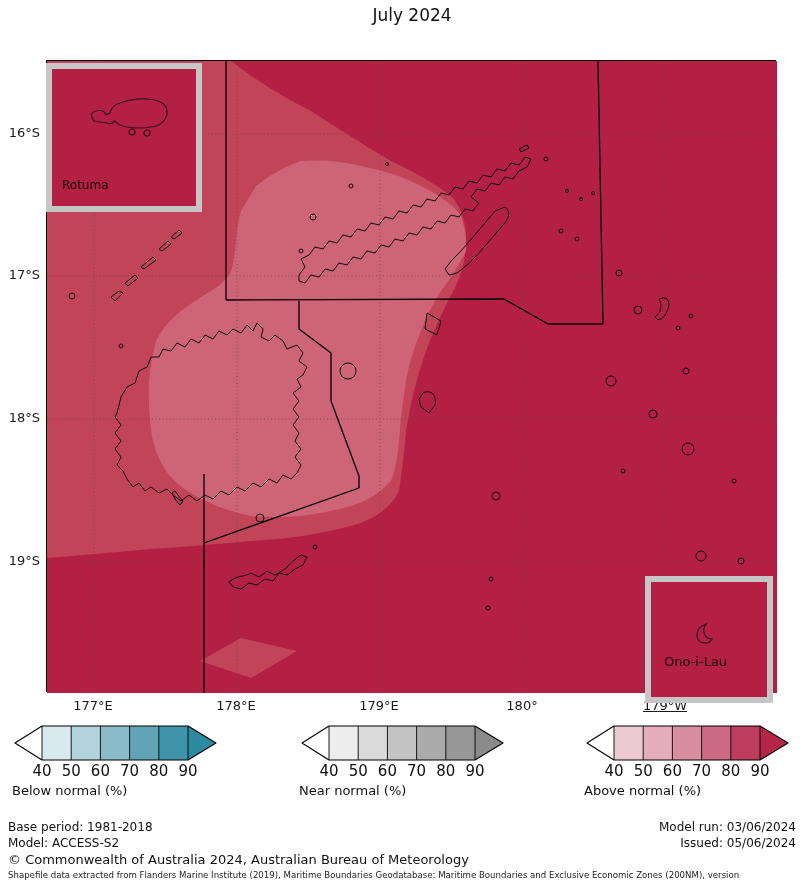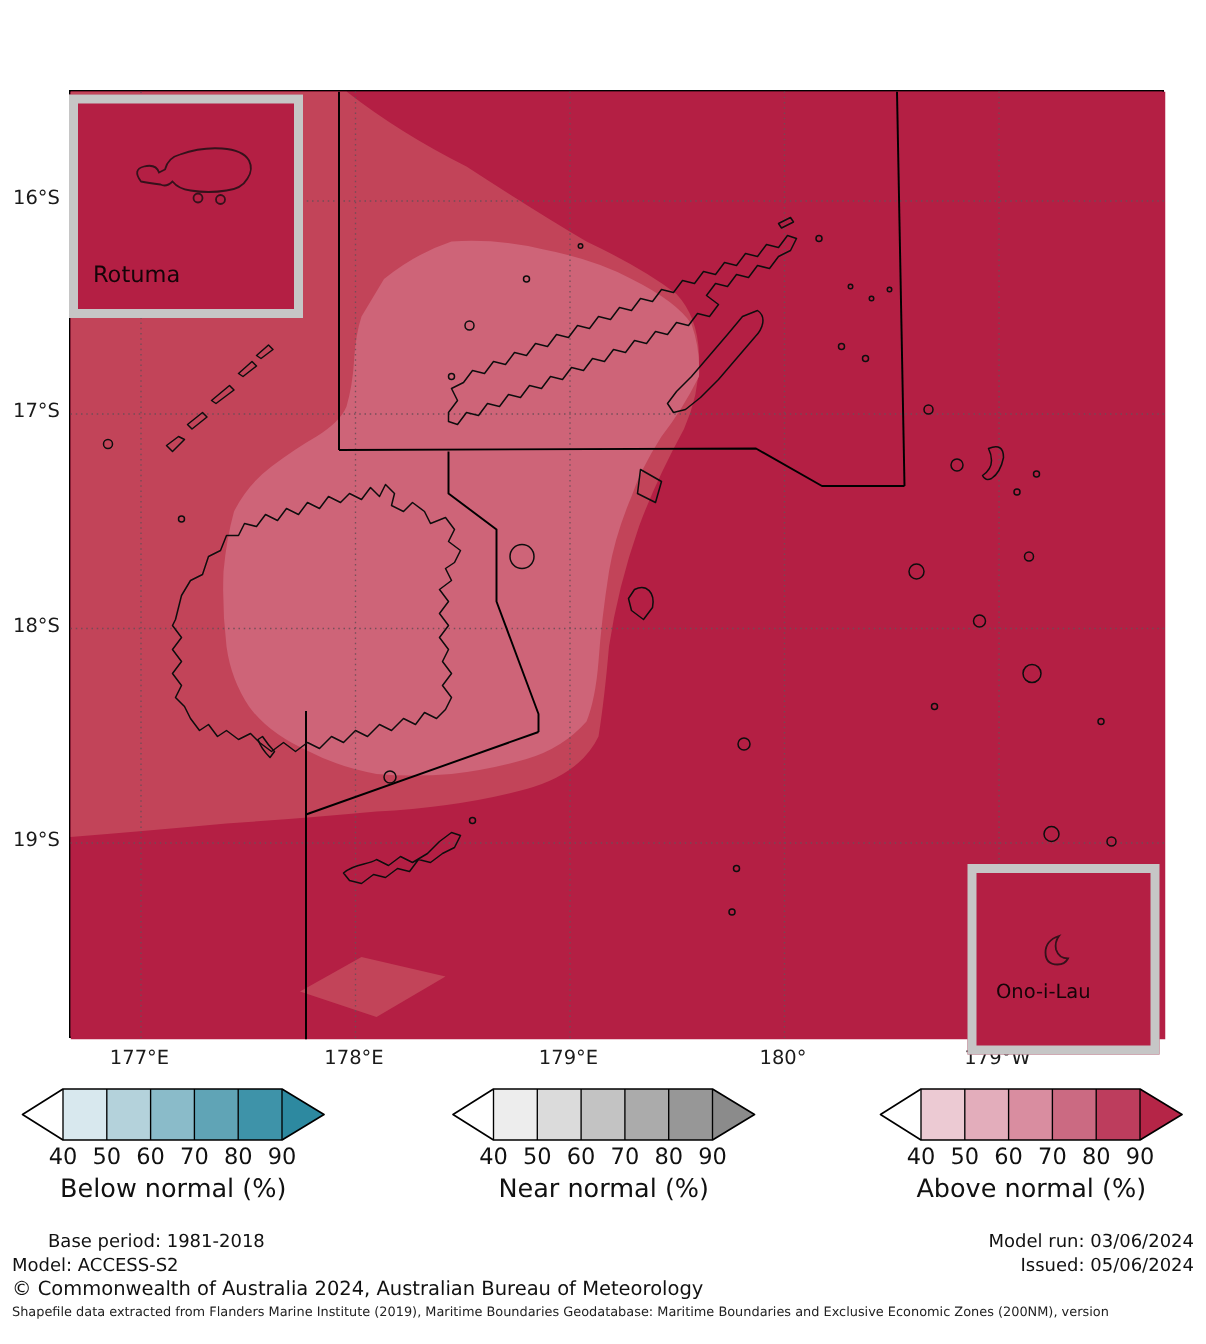--- a/index.html
+++ b/index.html
@@ -11,54 +11,55 @@
   .title{position:absolute;left:46px;top:3px;width:732px;text-align:center;
     font-size:17px;line-height:1.45;color:#111;}
   
   .map{position:absolute;left:46px;top:60px;width:730px;height:632px;
     background:#b41f44;border:1px solid #000;box-sizing:border-box;}
   .map svg.layer{position:absolute;left:0;top:0;}
   .inset{position:absolute;border:6px solid #c6c6c6;background:#b41f44;box-sizing:border-box;}
   .inset-rotuma{left:-1px;top:2px;width:156px;height:149px;}
   .inset-ono{left:598px;top:503px;width:128px;height:127px;margin-top:12px;}
   .inset .lbl{position:absolute;font-size:14px;color:#150408;}
-  .inset-rotuma .lbl{left:10px;bottom:14px;font-size:15px;margin-top:12px;}
+  .inset-rotuma .lbl{left:10px;bottom:14px;font-size:12px;margin-top:12px;}
   .inset-ono .lbl{left:13px;bottom:28px;font-size:13px;}
   
   .lat-label{position:absolute;left:0;width:40px;text-align:right;font-size:13px;height:18px;line-height:18px;}
   .lon-label{position:absolute;top:698px;transform:translateX(-50%);font-size:13px;white-space:nowrap;}
   
   .scale{position:absolute;top:723px;width:212px;height:88px;}
   .scale-below{left:12px;} .scale-near{left:299px;} .scale-above{left:584px;}
   .scale .tick{position:absolute;top:39px;transform:translateX(-50%);font-size:15px;color:#111;text-align:right;}
-  .scale .caption{position:absolute;top:60px;left:0;width:207px;text-align:center;font-size:17px;color:#111;}
+  .scale .caption{position:absolute;top:60px;left:0;width:207px;text-align:left;font-size:13px;color:#111;}
   
   .ft{position:absolute;font-size:12px;color:#111;white-space:nowrap;}
   .ft-right{right:8px;text-align:right;margin-left:24px;}
   .copyright{position:absolute;left:8px;top:852px;font-size:13px;color:#111;white-space:nowrap;}
   .attrib{position:absolute;left:8px;top:870px;width:792px;font-size:8.6px;line-height:1.3;color:#222;}
 </style>
 </head>
 <body>
 
 <div class="title">
+  <div>July 2024</div>
 </div>
 
 <div id="lat-labels">
     <div class="lat-label" style="top: 124px;">16°S</div>
     <div class="lat-label" style="top: 266px;">17°S</div>
     <div class="lat-label" style="top: 409px;">18°S</div>
     <div class="lat-label" style="top: 552px;">19°S</div>
   </div>
 <div id="lon-labels">
     <div class="lon-label" style="left: 93px;">177°E</div>
     <div class="lon-label" style="left: 236px;">178°E</div>
     <div class="lon-label" style="left: 379px;">179°E</div>
     <div class="lon-label" style="left: 522px;">180°</div>
-    <div class="lon-label" style="left: 665px;">179°W</div>
+    <div class="lon-label" style="left: 665px; text-decoration: underline;">179°W</div>
   </div>
 
 <div class="map">
   <svg class="layer" width="730" height="632" viewBox="0 0 730 632">
 
     <rect x="0" y="0" width="730" height="632" fill="#b41f44"></rect>
 
     <path fill="#c24459" d="M0,0 L184,0 Q220,28 264,50 Q310,80 344,100 Q382,118 404,135 Q418,150 419,175
          Q420,200 409,225 Q390,260 379,290 Q365,330 359,370 Q356,405 352,430
          Q340,455 304,465 Q260,477 204,480 Q150,485 104,488 Q50,493 0,497 Z"></path>
@@ -205,20 +206,20 @@
       <polygon points="176,3 204,20 176,37" fill="#b52547"></polygon>
       <line x1="30" y1="3" x2="30" y2="37" stroke="#000" stroke-width="0.9"></line>
       <line x1="59.2" y1="3" x2="59.2" y2="37" stroke="#000" stroke-width="0.9"></line>
       <line x1="88.4" y1="3" x2="88.4" y2="37" stroke="#000" stroke-width="0.9"></line>
       <line x1="117.6" y1="3" x2="117.6" y2="37" stroke="#000" stroke-width="0.9"></line>
       <line x1="146.8" y1="3" x2="146.8" y2="37" stroke="#000" stroke-width="0.9"></line>
       <line x1="176" y1="3" x2="176" y2="37" stroke="#000" stroke-width="0.9"></line>
       <path d="M3,20 L30,3 H176 L204,20 L176,37 H30 Z" fill="none" stroke="#000" stroke-width="1.1" stroke-linejoin="round"></path>
     </svg><span class="tick" style="left:30px">40</span><span class="tick" style="left:59.2px">50</span><span class="tick" style="left:88.4px">60</span><span class="tick" style="left:117.6px">70</span><span class="tick" style="left:146.8px">80</span><span class="tick" style="left:176px">90</span><div class="caption">Above normal (%)</div></div>
 
-<div class="ft" style="left:8px;top:820px;margin-left:24px;">Base period: 1981-2018</div>
+<div class="ft" style="left:8px;top:820px;">Base period: 1981-2018</div>
 <div class="ft" style="left:8px;top:836px;">Model: ACCESS-S2</div>
 <div class="ft ft-right" style="top:820px;">Model run: 03/06/2024</div>
 <div class="ft ft-right" style="top:836px;">Issued: 05/06/2024</div>
 <div class="copyright">© Commonwealth of Australia 2024, Australian Bureau of Meteorology</div>
 <div class="attrib">
   <div>Shapefile data extracted from Flanders Marine Institute (2019), Maritime Boundaries Geodatabase: Maritime Boundaries and Exclusive Economic Zones (200NM), version</div>
 </div>
 
 </body></html>

